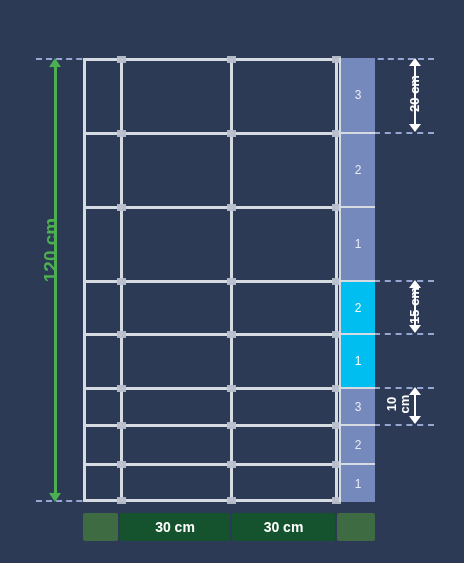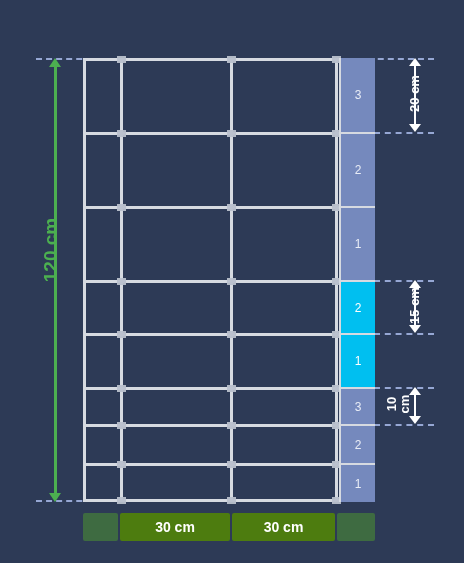--- a/index.html
+++ b/index.html
@@ -87,21 +87,21 @@
   }
   .dimR .lbl.stack { white-space:normal; width:34px; line-height:1.0; }
 
   
   #bottom { position:absolute; top:513px; height:28px; }
   .gbar {
     position:absolute; top:0; height:28px; border-radius:2px;
     display:flex; align-items:center; justify-content:center;
     color:#ffffff; font-size:14px; font-weight:bold;
   }
-  .gbar.bright { background:#4d7c0f; }
+  .gbar.bright { background:#14532d; }
   .gbar.dark   { background:#3e6b41; }
 </style>
 </head>
 <body>
 
 <div id="stage">
 
   <div class="dash" style="left:36px;  top:58px;  width:398px;"></div>
   <div class="dash" style="left:374px; top:132px; width:60px;"></div>
   <div class="dash" style="left:374px; top:280px; width:60px;"></div>

